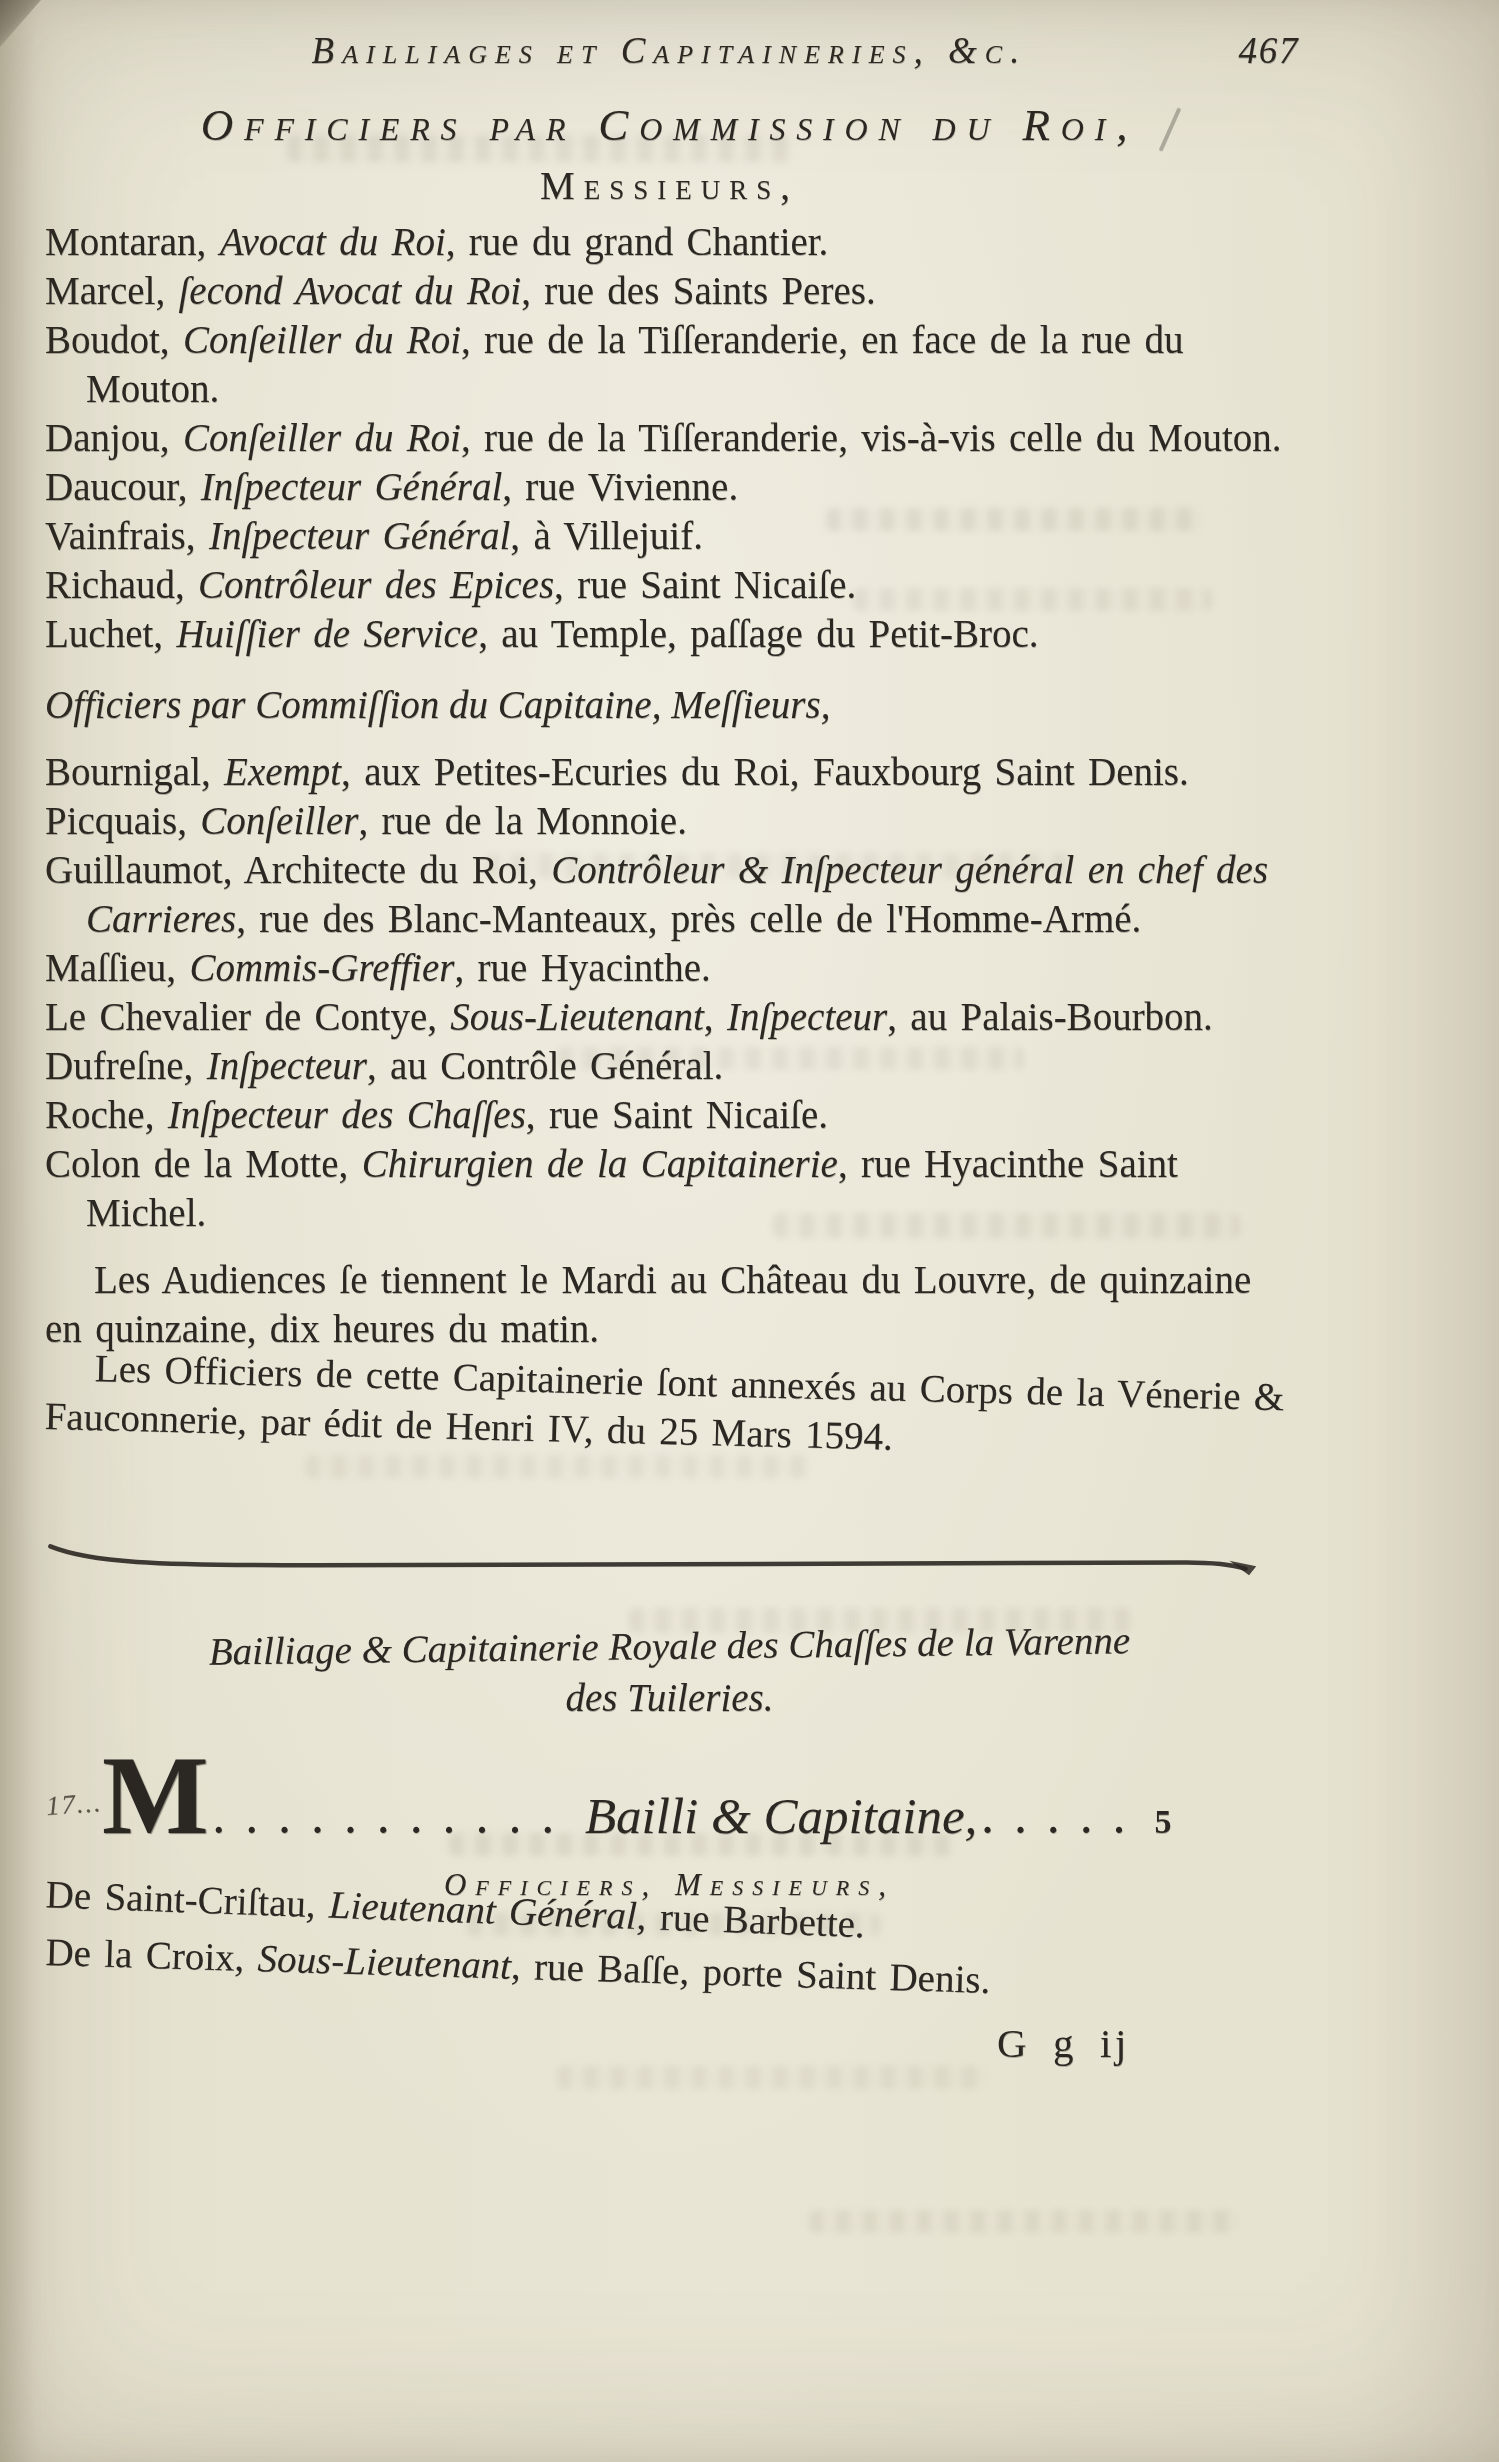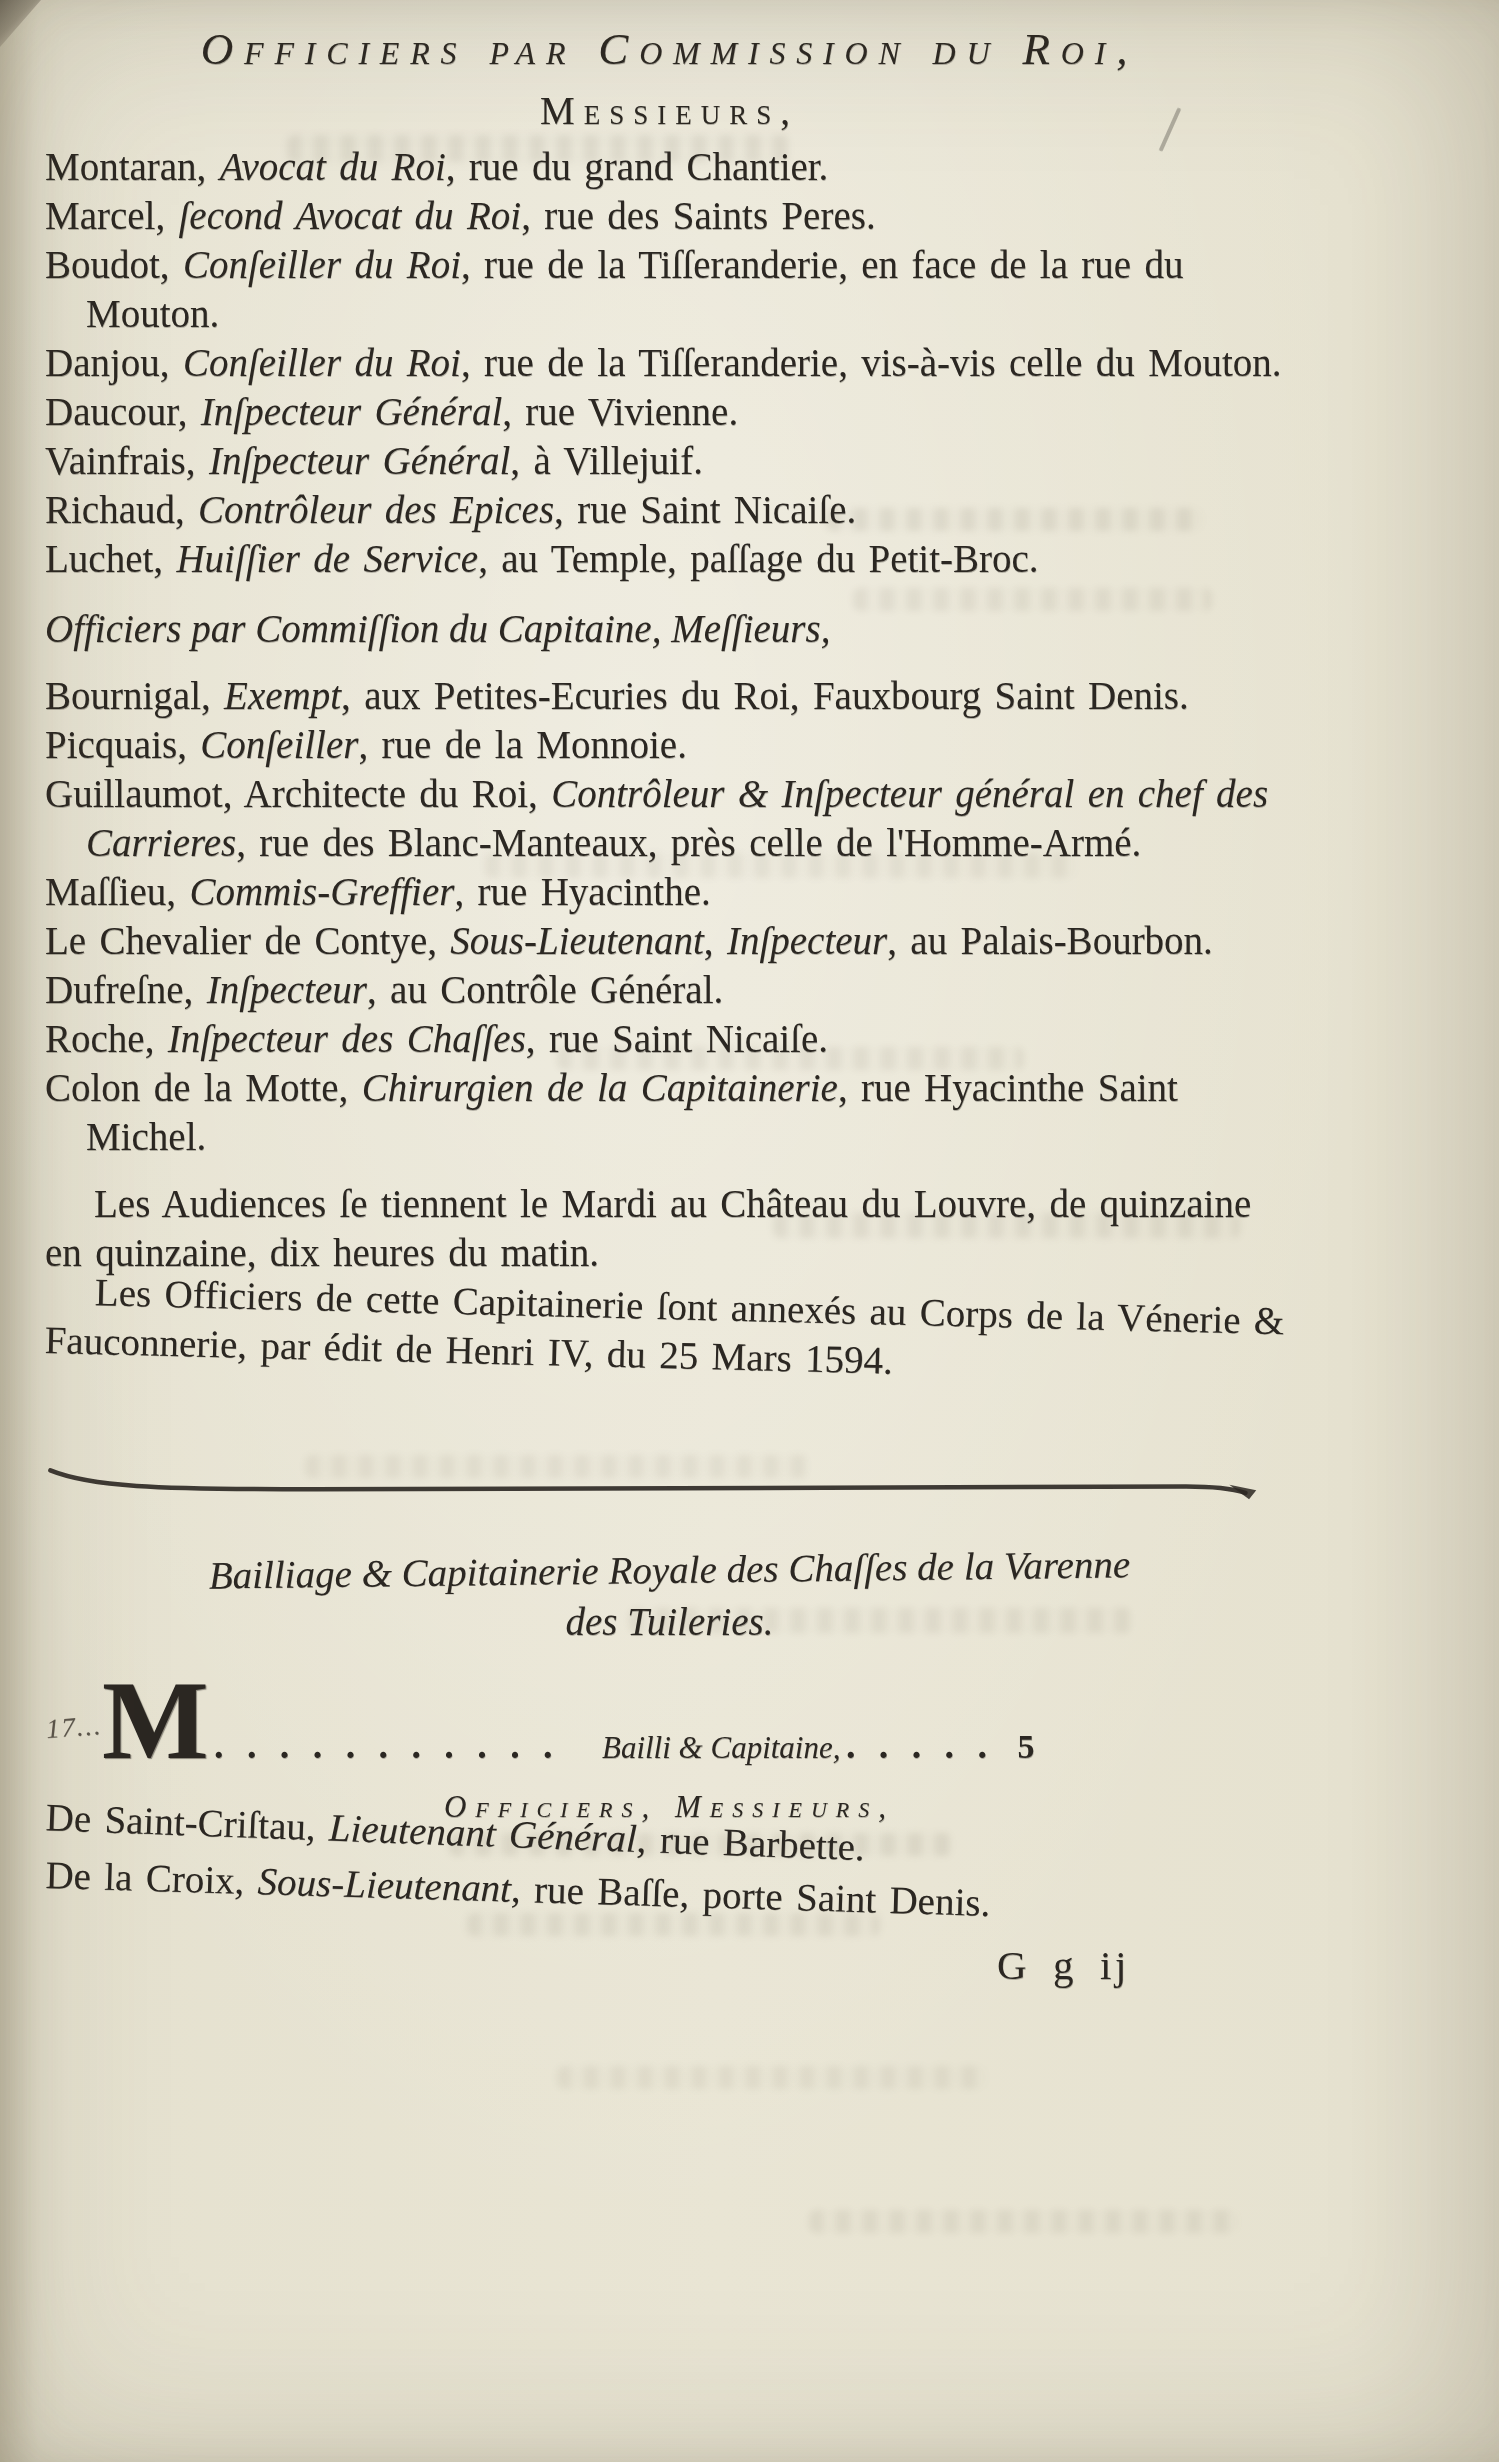--- a/index.html
+++ b/index.html
@@ -47,21 +47,21 @@
 
   .rule-wrap{margin:72px 0 43px 0;height:36px;position:relative;}
   .rule-wrap svg{display:block;}
 
   .bottom-heading{font-style:italic;font-size:39px;text-align:center;line-height:52px;}
   .bh-1{transform:rotate(-0.7deg);}
   .m-line{display:flex;align-items:baseline;margin:23.4px 0 0 57px;position:relative;white-space:nowrap;}
   .m-initial{font-size:113px;line-height:.85;font-weight:bold;letter-spacing:0;
     text-shadow:0.9px 0.9px 0.9px rgba(43,39,34,.5), -0.4px -0.4px 0 rgba(230,226,212,.6);}
   .dots{font-size:38px;font-weight:bold;letter-spacing:23.4px;margin-left:5.4px;}
-  .vacancy-title{font-style:italic;font-size:31px;margin-left:26px;}
+  .vacancy-title{font-style:italic;font-size:51px;margin-left:9px;}
   .end-mark{font-size:34px;font-weight:bold;margin-left:7.2px;}
   .margin-annotation{position:absolute;left:-56px;bottom:25px;font-size:27px;
     color:rgba(66,60,52,.78);transform:rotate(-4deg);letter-spacing:1.8px;font-style:italic;}
 
   .tilt-list p.entry:nth-child(1){transform:rotate(2.1deg);transform-origin:right center;}
   .tilt-list p.entry:nth-child(2){transform:rotate(1.7deg);transform-origin:right center;}
 
   .signature{font-size:41px;letter-spacing:3.6px;margin:5.4px 0 0 952px;word-spacing:9px;}
 </style>
 </head>
@@ -78,20 +78,24 @@
 <div class="ghost" style="left:773px;top:1213px;width:467px;height:25px;opacity:.5;"></div>
 <div class="ghost" style="left:305px;top:1455px;width:503px;height:23.4px;opacity:.4;"></div>
 <div class="ghost" style="left:629px;top:1608px;width:503px;height:25px;opacity:.45;"></div>
 <div class="ghost" style="left:449px;top:1833px;width:503px;height:23.4px;opacity:.55;"></div>
 <div class="ghost" style="left:467px;top:1913px;width:413px;height:23.4px;opacity:.5;"></div>
 <div class="ghost" style="left:557px;top:2066px;width:431px;height:23.4px;opacity:.4;"></div>
 <div class="ghost" style="left:809px;top:2210px;width:431px;height:23.4px;opacity:.45;"></div>
 
 <div class="page">
 
+  <header class="running-head">
+    <span>Bailliages et Capitaineries, &amp;c.</span>
+    <span class="rh-folio">467</span>
+  </header>
 
   <div class="sc-heading h1">Officiers par Commission du Roi,</div>
   <div class="sc-heading h2">Messieurs,</div>
 
   <section class="entries">
       <p class="entry"><span>Montaran, </span><span class="it">Avocat du Roi</span><span>, rue du grand Chantier.</span></p>
       <p class="entry"><span>Marcel, </span><span class="it">ſecond Avocat du Roi</span><span>, rue des Saints Peres.</span></p>
       <p class="entry"><span>Boudot, </span><span class="it">Conſeiller du Roi</span><span>, rue de la Tiſſeranderie, en face de la rue du Mouton.</span></p>
       <p class="entry"><span>Danjou, </span><span class="it">Conſeiller du Roi</span><span>, rue de la Tiſſeranderie, vis-à-vis celle du Mouton.</span></p>
       <p class="entry"><span>Daucour, </span><span class="it">Inſpecteur Général</span><span>, rue Vivienne.</span></p>

